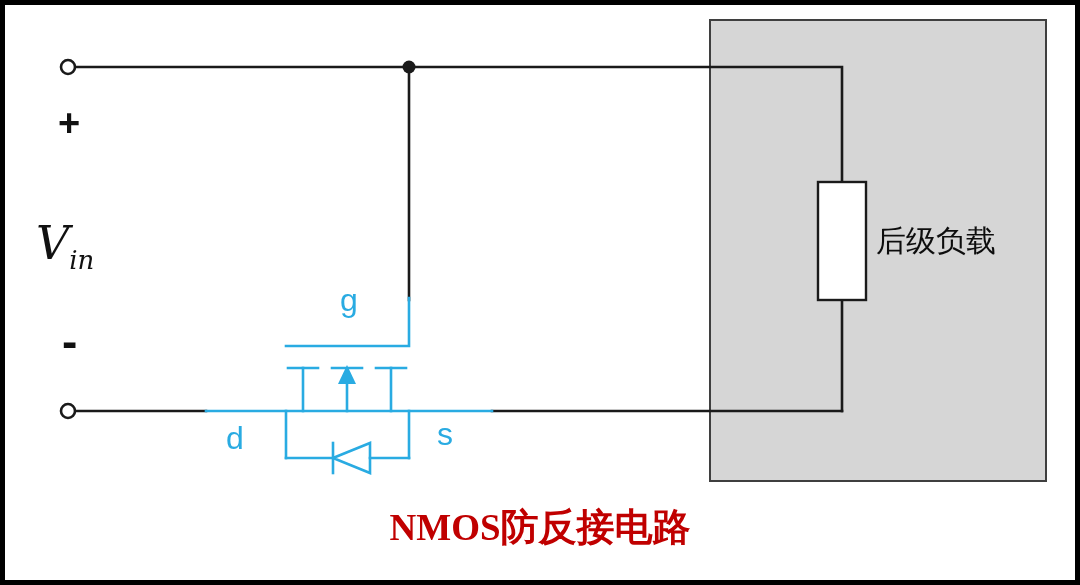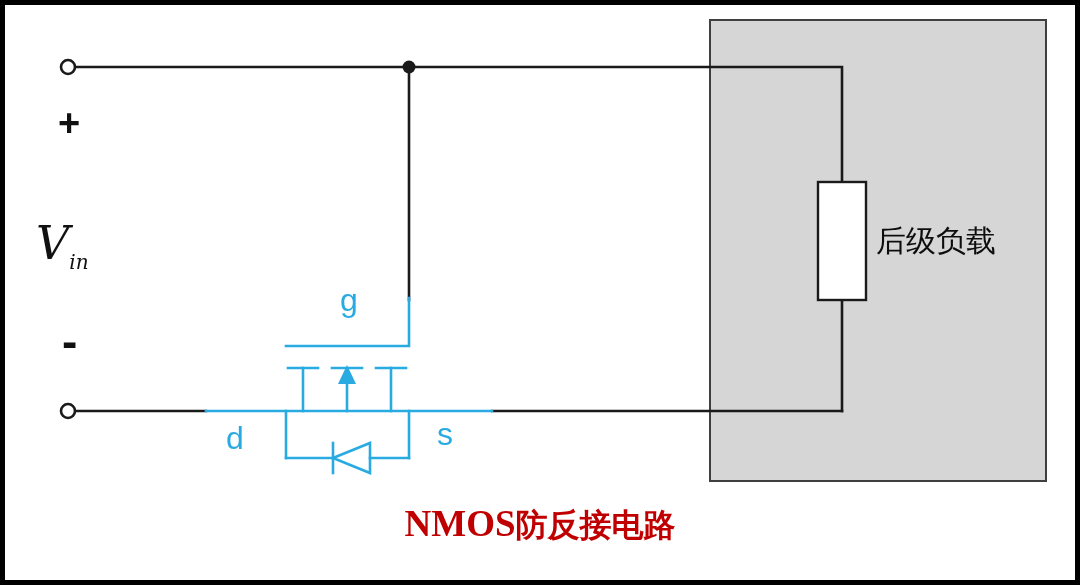--- a/index.html
+++ b/index.html
@@ -25,38 +25,38 @@
   .mos-fill{fill:var(--mos);stroke:none;}
   .terminal{fill:#ffffff;stroke:var(--wire);stroke-width:2.6;}
   .dot{fill:var(--wire);stroke:none;}
   .resistor{fill:#ffffff;stroke:var(--wire);stroke-width:2.4;}
   .load-box{fill:var(--load-fill);stroke:var(--load-border);stroke-width:2;}
   .page-border{fill:none;stroke:#000000;stroke-width:5;}
 
   
   .label{position:absolute;color:#111111;line-height:1;white-space:nowrap;}
   .vin{left:36px;top:220px;font-family:"DejaVu Serif", serif;font-style:italic;font-size:46px;}
-  .vin sub{font-size:20px;line-height:0;}
+  .vin sub{font-size:26px;line-height:0;}
   .plus{left:58px;top:104px;font-size:38px;font-weight:bold;}
   .minus{left:62px;top:318px;font-size:46px;font-weight:bold;}
   .pin{color:var(--mos);font-size:32px;}
   .g-label{left:340px;top:284px;}
   .d-label{left:226px;top:422px;}
   .s-label{left:437px;top:418px;}
   .load-label{left:876px;top:226px;font-size:30px;color:#0d0d0d;text-align:right;}
   .caption{
     position:absolute;left:0;right:0;top:502px;
     text-align:center;color:var(--red);
   }
   .caption .latin{
     font-family:"Liberation Serif", serif;
     font-weight:600;font-size:37px;
   }
   .caption .cjk{
-    font-weight:bold;font-size:32px;
+    font-weight:bold;font-size:38px;
     font-family:Liberation Mono, monospace;
     text-align:center;
   }
 </style>
 </head>
 <body>
 
 <div class="canvas">
 
   <svg viewBox="0 0 1080 585" aria-hidden="true">

